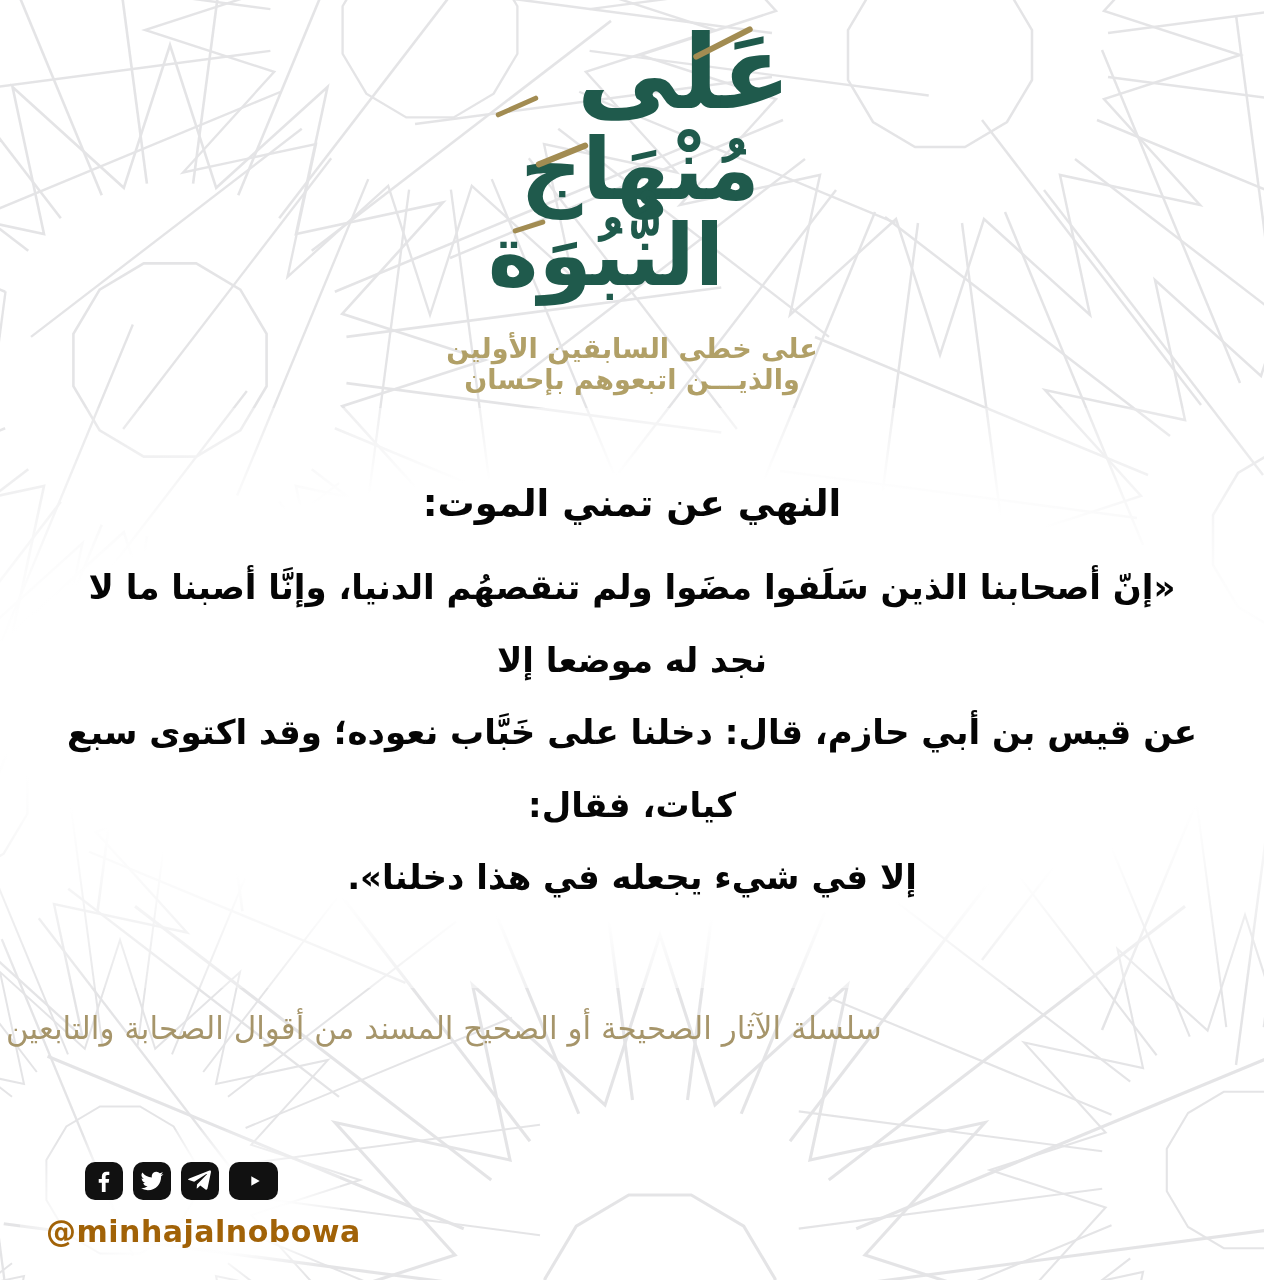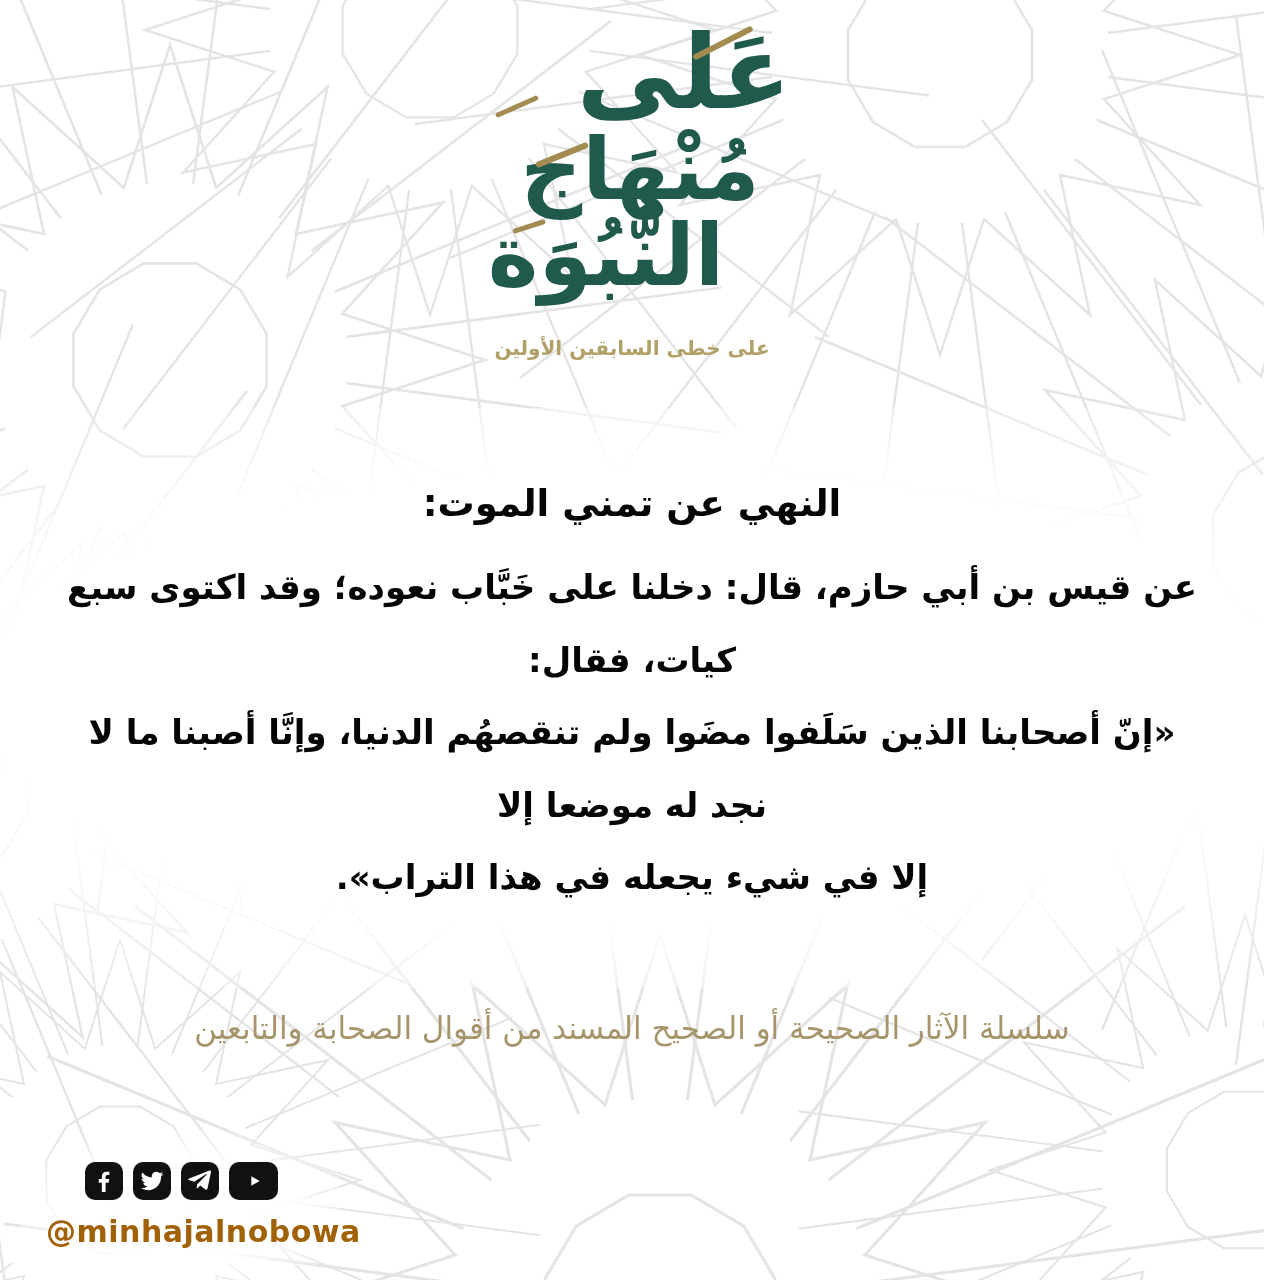--- a/index.html
+++ b/index.html
@@ -42,40 +42,40 @@
     background:var(--logo-gold,#a28c52);
   }
   .ga1{top:40px;left:calc(50% + 58px);width:66px;transform:rotate(-27deg);}
   .ga2{top:104px;left:calc(50% - 138px);width:46px;transform:rotate(-24deg);height:5px;}
   .ga3{top:152px;left:calc(50% - 98px);width:56px;transform:rotate(-22deg);}
   .ga4{top:224px;left:calc(50% - 120px);width:34px;transform:rotate(-18deg);height:5px;}
 
   .tagline{
     position:absolute;left:0;right:0;top:333px;text-align:center;direction:rtl;
     color:var(--tagline-gold,#b1a067);
-    font-size:20px;font-weight:bold;line-height:31px;
+    font-size:27px;font-weight:bold;line-height:31px;
   }
 
   
   .hadith-title{
     position:absolute;left:0;right:0;top:482px;text-align:center;direction:rtl;
     color:var(--text-black,#050505);
     font-size:37px;font-weight:bold;
   }
   .hadith-body{
     position:absolute;left:58px;right:58px;top:551px;text-align:center;direction:rtl;
     color:var(--text-black,#050505);
     font-size:34px;font-weight:bold;line-height:72.5px;
   }
 
   
   .series-line{
-    position:absolute;left:0;right:0;top:1010px;text-align:center;direction:rtl;
+    position:absolute;left:0;right:0;top:1010px;text-align:left;direction:rtl;
     color:var(--series-gold,#a6956a);
-    font-size:31px;font-weight:normal;
+    font-size:31px;font-weight:normal;padding-left:6px;
   }
 
   
   .social-row{position:absolute;left:85px;top:1162px;display:flex;gap:10px;align-items:center;}
   .social-icon{
     width:38px;height:38px;border-radius:10px;
     background:var(--icon-black,#111);
     display:flex;align-items:center;justify-content:center;
   }
   .social-icon.wide{width:49px;}
@@ -139,28 +139,29 @@
     <div class="logo-line logo-l2">مُنْهَاج</div>
     <div class="logo-line logo-l3">النُّبُوَة</div>
     <div class="gold-accent ga1"></div>
     <div class="gold-accent ga2"></div>
     <div class="gold-accent ga3"></div>
     <div class="gold-accent ga4"></div>
   </div>
 
   <div class="tagline">
     <div>على خطى السابقين الأولين</div>
+    <div>والذيـــن اتبعوهم بإحسان</div>
   </div>
 
   <div class="hadith-title">النهي عن تمني الموت:</div>
 
   <div class="hadith-body">
+    <div>«إنّ أصحابنا الذين سَلَفوا مضَوا ولم تنقصهُم الدنيا، وإنَّا أصبنا ما لا نجد له موضعا إلا</div>
     <div>عن قيس بن أبي حازم، قال: دخلنا على خَبَّاب نعوده؛ وقد اكتوى سبع كيات، فقال:</div>
-    <div>«إنّ أصحابنا الذين سَلَفوا مضَوا ولم تنقصهُم الدنيا، وإنَّا أصبنا ما لا نجد له موضعا إلا</div>
-    <div>إلا في شيء يجعله في هذا التراب».</div>
+    <div>إلا في شيء يجعله في هذا دخلنا».</div>
   </div>
 
   <div class="series-line">سلسلة الآثار الصحيحة أو الصحيح المسند من أقوال الصحابة والتابعين</div>
 
   <div class="social-row">
     <span class="social-icon">
       <svg width="24" height="24" viewBox="0 0 24 24" fill="#ffffff">
         <path d="M13.6 23v-9.3h3.1l.47-3.6H13.6V7.8c0-1.05.29-1.76 1.8-1.76h1.92V2.85C16.99 2.8 15.85 2.7 14.52 2.7c-2.77 0-4.66 1.69-4.66 4.79v2.61H6.73v3.6h3.13V23h3.74z"></path>
       </svg>
     </span>

